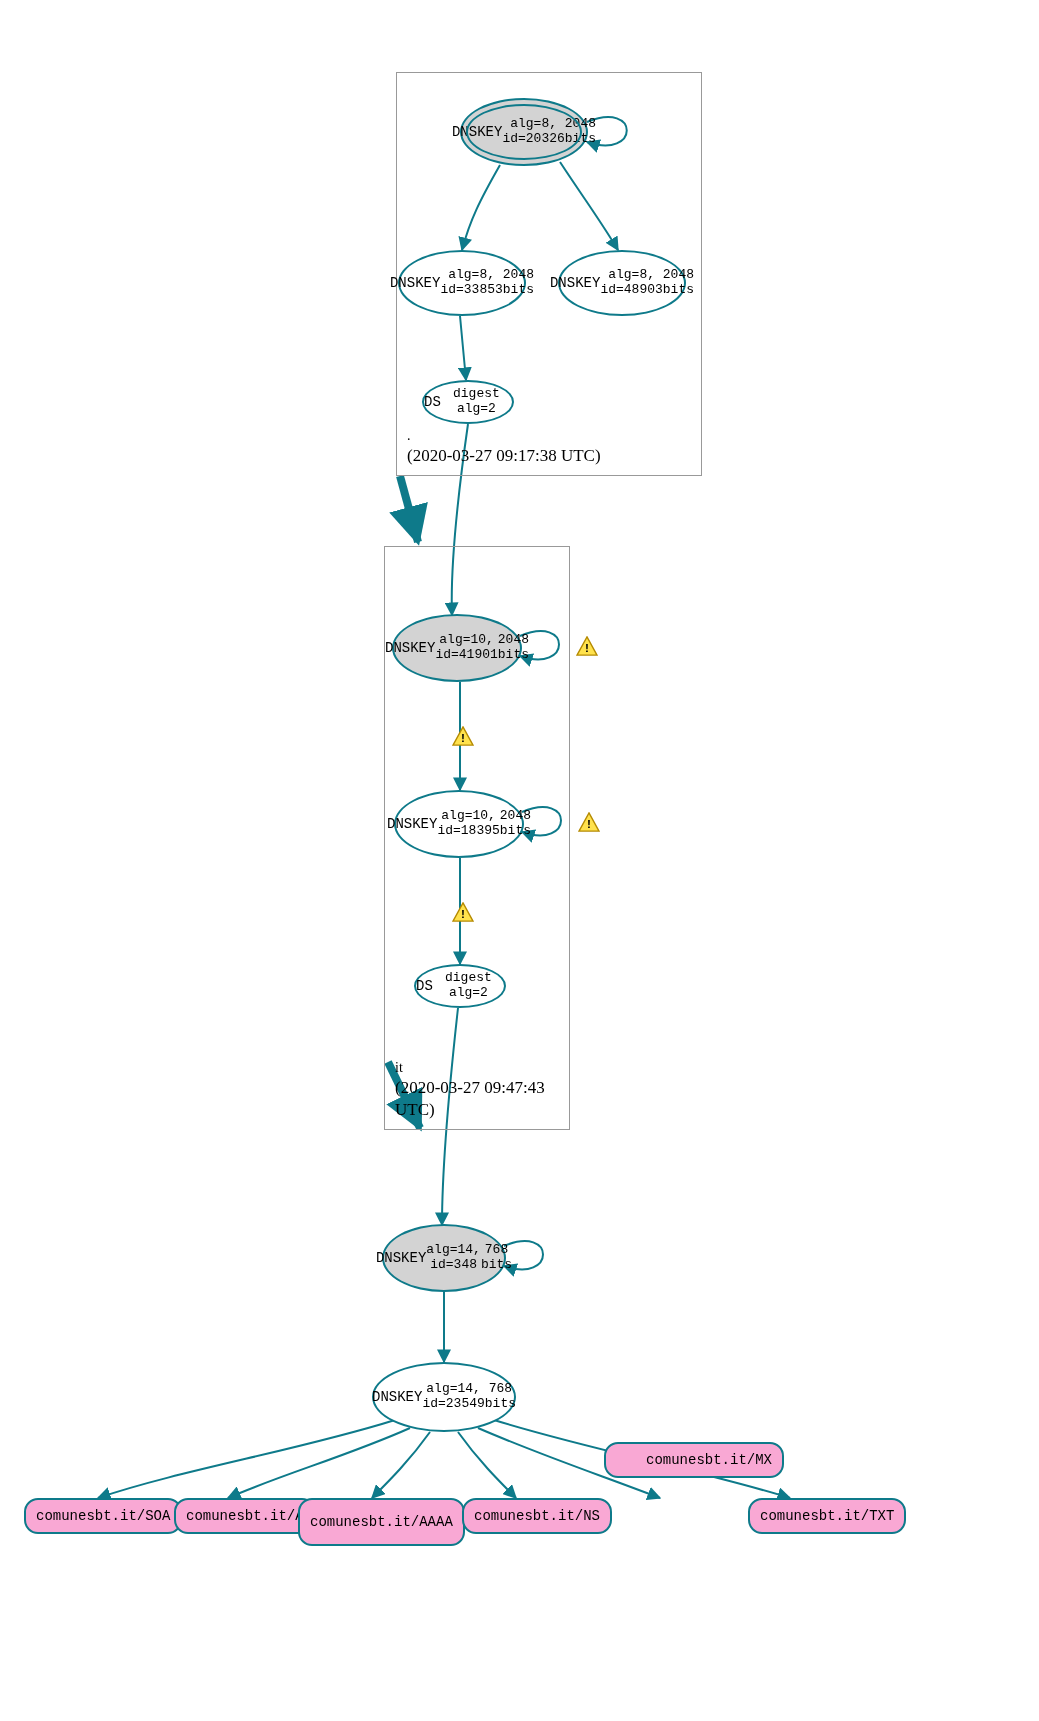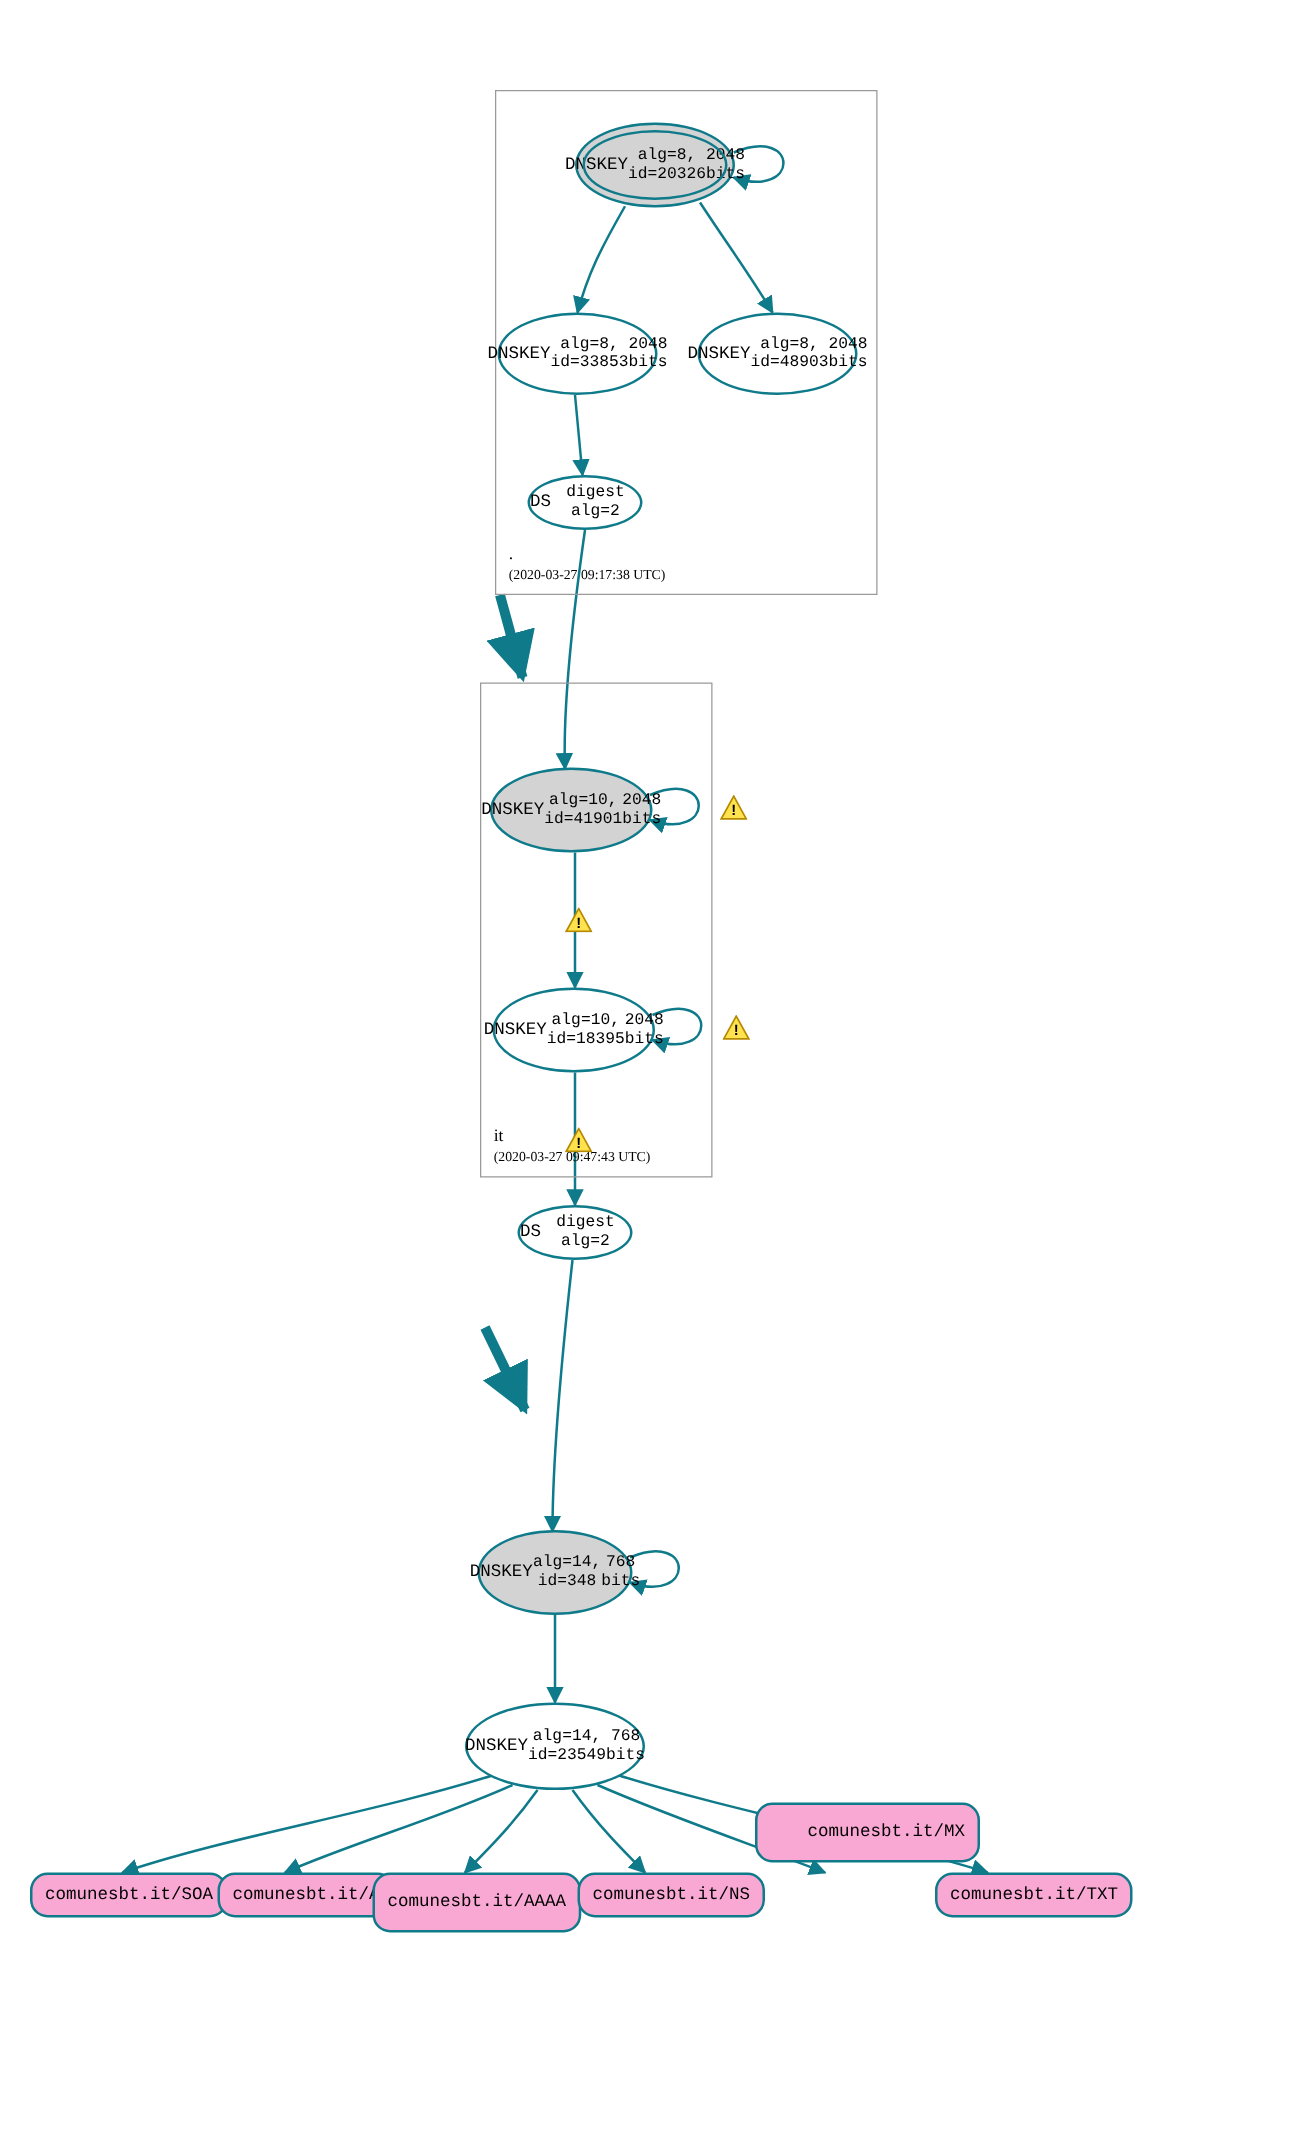--- a/index.html
+++ b/index.html
@@ -22,21 +22,21 @@
     box-sizing: border-box;
   }
   .zone-label {
     position: absolute;
     left: 10px;
     bottom: 8px;
     font-size: 14px;
     line-height: 1.3;
   }
   .zone-label .ts {
-    font-size: 11px;
+    font-size: 17px;
   }
   .node {
     position: absolute;
     display: flex;
     flex-direction: row;
     align-items: center;
     justify-content: center;
     text-align: center;
     line-height: 1.15;
     box-sizing: border-box;
@@ -132,21 +132,21 @@
     <path d="M 494 1420 C 590 1450, 700 1470, 790 1498" stroke="#0e7a8a" stroke-width="2" fill="none" marker-end="url(#arrow)"></path>
   </svg>
 
   <div class="zone" style="left:396px; top:72px; width:306px; height:404px;">
     <div class="zone-label">
       <div>.</div>
       <div class="ts">(2020-03-27 09:17:38 UTC)</div>
     </div>
   </div>
 
-  <div class="zone" style="left:384px; top:546px; width:186px; height:396px;padding-left:44px;">
+  <div class="zone" style="left:384px; top:546px; width:186px; height:584px;padding-left:44px;">
     <div class="zone-label">
       <div>it</div>
       <div class="ts">(2020-03-27 09:47:43 UTC)</div>
     </div>
   </div>
 
 
   <div class="node ellipse key doublering" style="left:460px; top:98px; width:128px; height:68px;">
     <div>DNSKEY</div>
     <div class="small">alg=8, id=20326</div>
@@ -204,21 +204,21 @@
     </div>
   <div class="node rrect" style="left:174px; top:1498px; height:36px;">
       <span>comunesbt.it/A</span>
     </div>
   <div class="node rrect" style="left:298px; top:1498px; height:48px;">
       <span>comunesbt.it/AAAA</span>
     </div>
   <div class="node rrect" style="left:462px; top:1498px; height:36px;">
       <span>comunesbt.it/NS</span>
     </div>
-  <div class="node rrect" style="left:604px; top:1442px; height:48px;padding-left:40px;">
+  <div class="node rrect" style="left:604px; top:1442px; height:36px;padding-left:40px;">
       <span>comunesbt.it/MX</span>
     </div>
   <div class="node rrect" style="left:748px; top:1498px; height:36px;">
       <span>comunesbt.it/TXT</span>
     </div>
 
   <svg class="warn" style="left:576px; top:636px;" viewBox="0 0 24 22">
       <path d="M12 1 L23 21 L1 21 Z" fill="#ffe24d" stroke="#b58a00" stroke-width="1.5"></path>
       <text x="12" y="18" text-anchor="middle" font-size="13" font-weight="bold" font-family="Arial">!</text>
     </svg>

